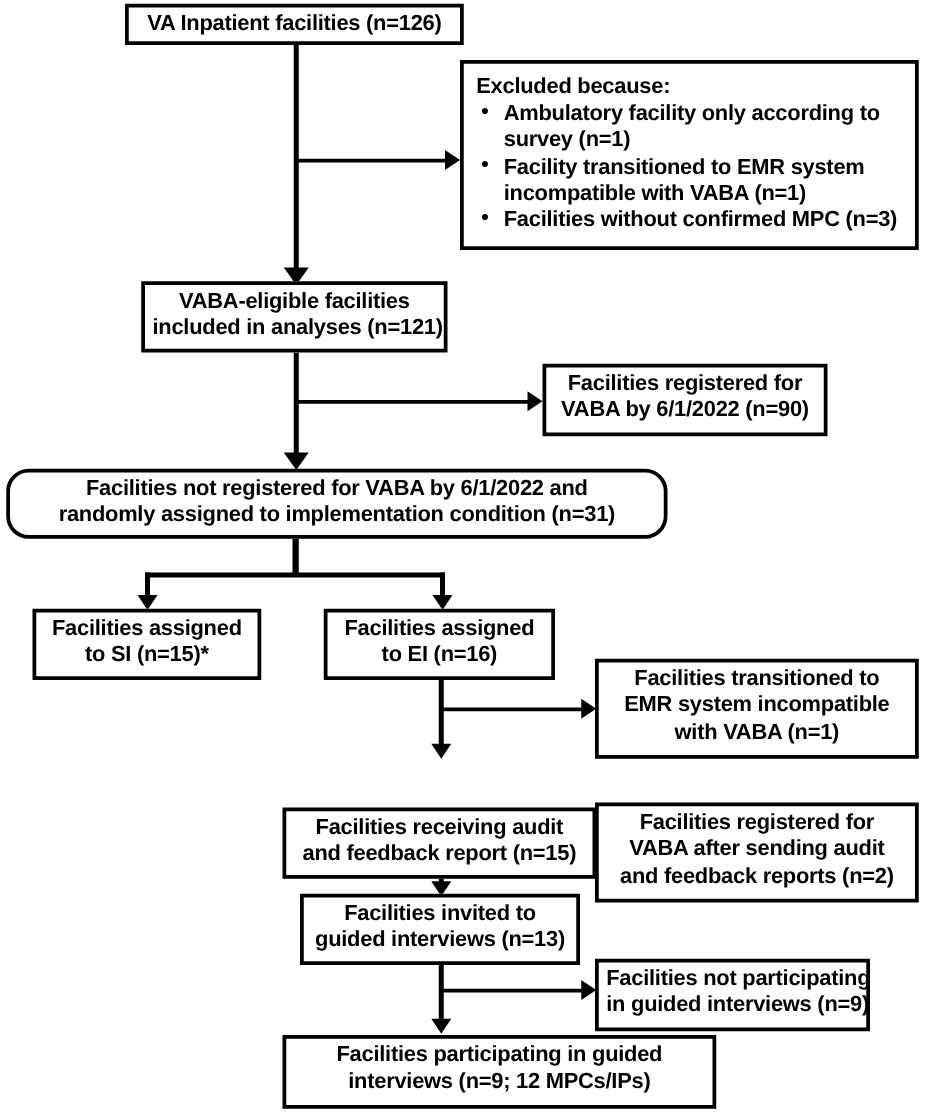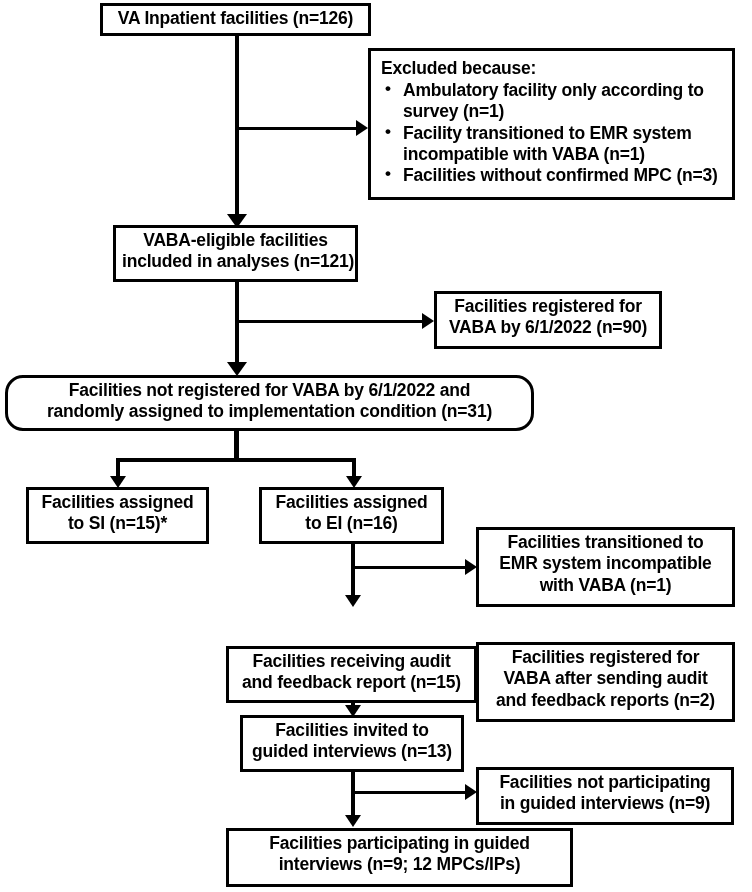--- a/index.html
+++ b/index.html
@@ -220,21 +220,21 @@
       <span class="ln">Facilities invited to</span>
       <span class="ln">guided interviews (n=13)</span>
     </span>
   </div>
 
   <div class="vline" style="left:351px; top:772px; width:4px; height:52px;"></div>
   <div class="arrow-down" style="left:345px; top:815px;"></div>
   <div class="hline" style="left:354px; top:791px; width:117px; height:3px;"></div>
   <div class="arrow-right" style="left:465px; top:784px;"></div>
 
-  <div class="box" style="left:476px; top:767px; width:258px; height:58px;">
+  <div class="box" style="left:476px; top:767px; width:220px; height:58px;">
     <span class="txt">
       <span class="ln">Facilities not participating</span>
       <span class="ln">in guided interviews (n=9)</span>
     </span>
   </div>
 
   <div class="box" style="left:226px; top:828px; width:347px; height:59px;">
     <span class="txt">
       <span class="ln">Facilities participating in guided</span>
       <span class="ln">interviews (n=9; 12 MPCs/IPs)</span>

